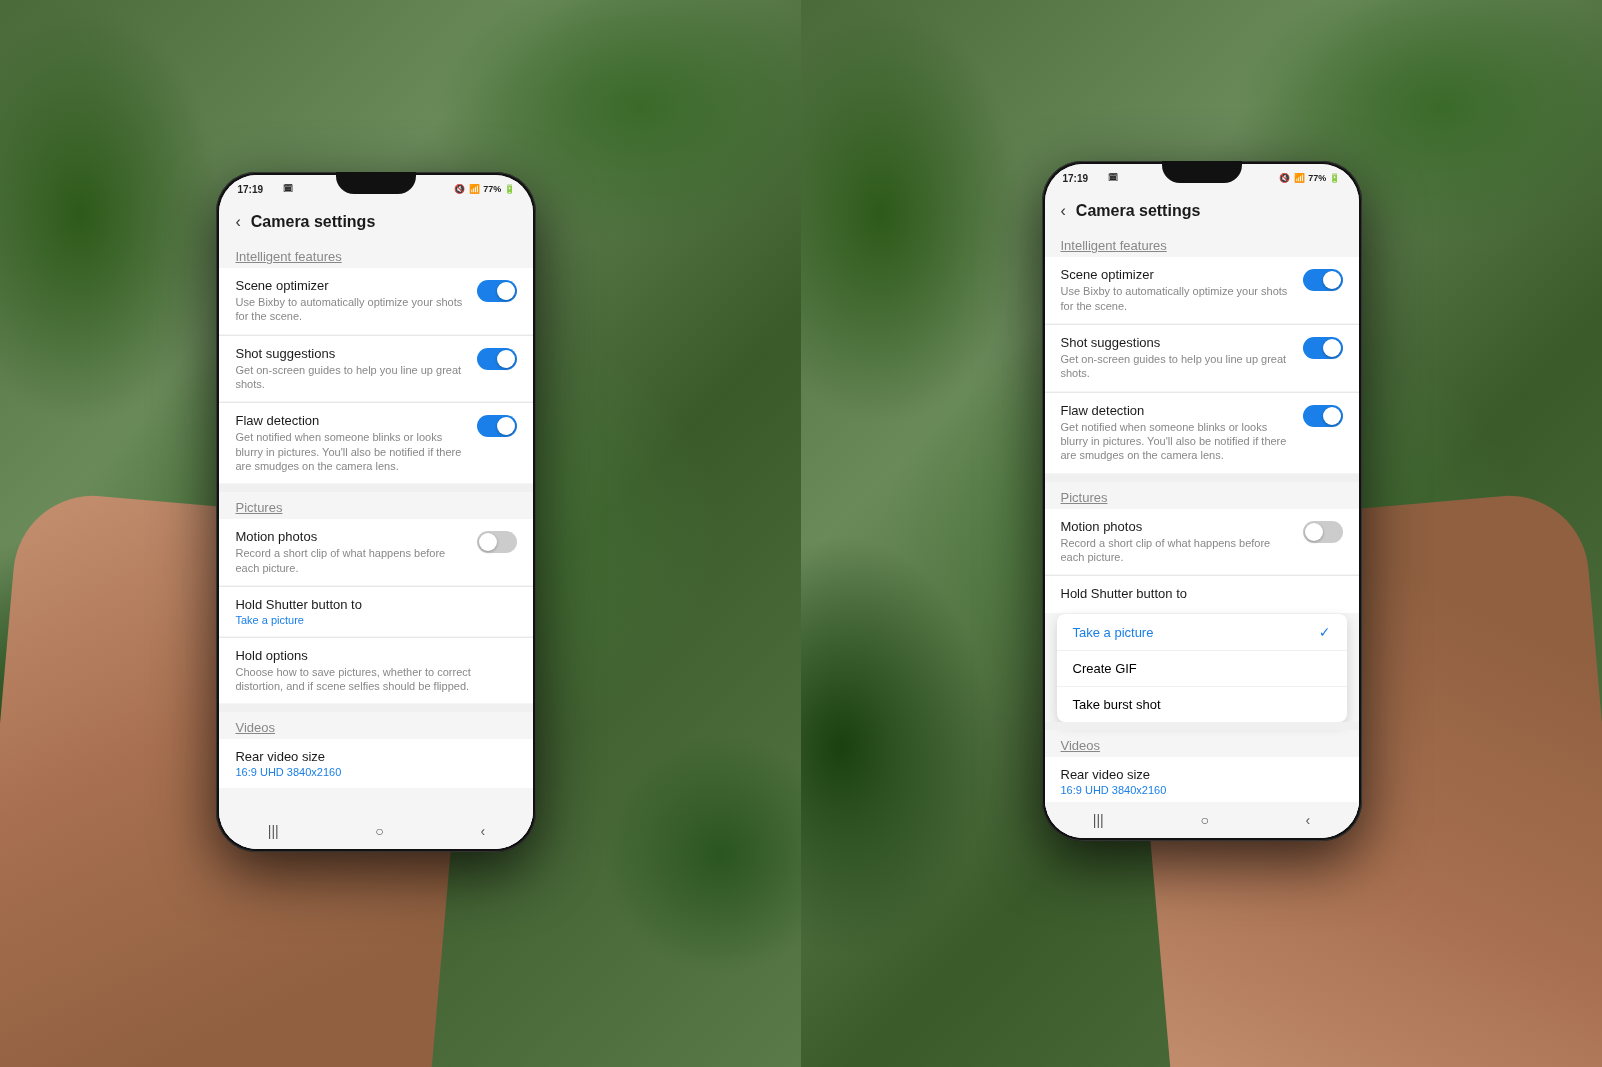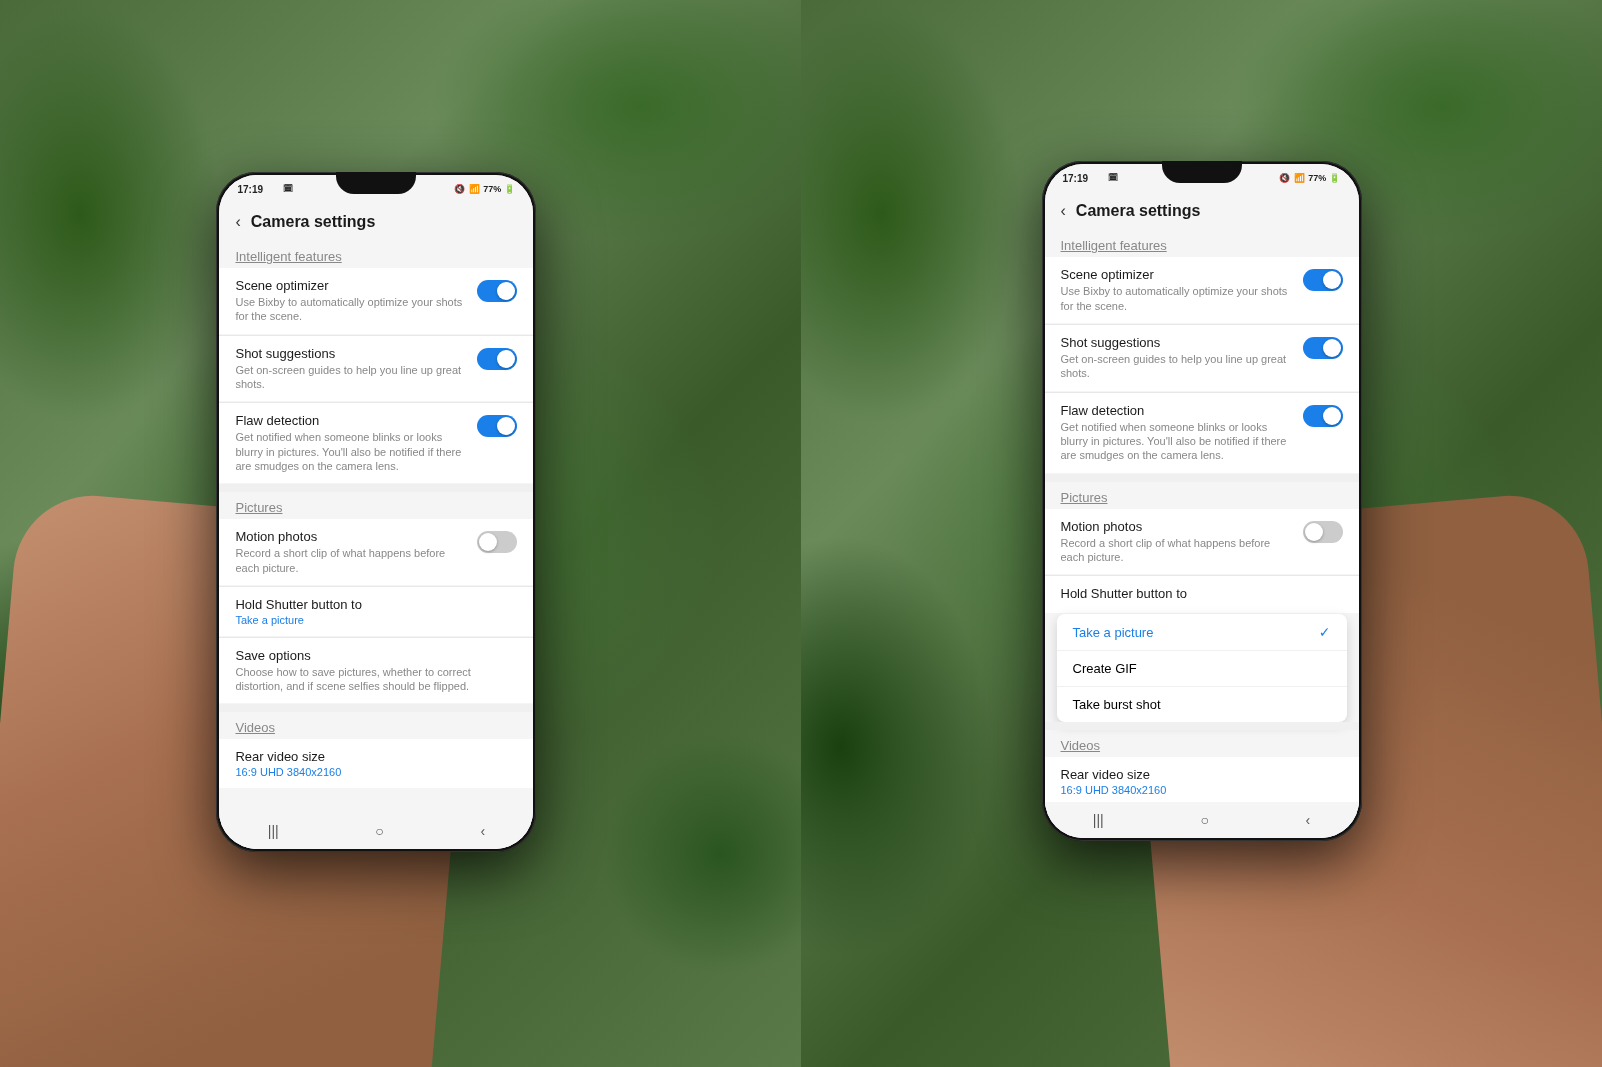--- a/index.html
+++ b/index.html
@@ -336,21 +336,21 @@
             <div class="settings-item-content">
               <div class="item-title">Hold Shutter button to</div>
               <div class="item-value">Take a picture</div>
             </div>
           </div>
 
           <div class="divider-line"></div>
 
           <div class="settings-item">
             <div class="settings-item-content">
-              <div class="item-title">Save options</div>
+              <div class="item-title">Hold options</div>
               <div class="item-desc">Choose how to save pictures, whether to correct distortion, and if scene selfies should be flipped.</div>
             </div>
           </div>
 
           <div class="section-gap"></div>
 
           <div class="settings-section-label">Videos</div>
 
           <div class="settings-item">
             <div class="settings-item-content">

